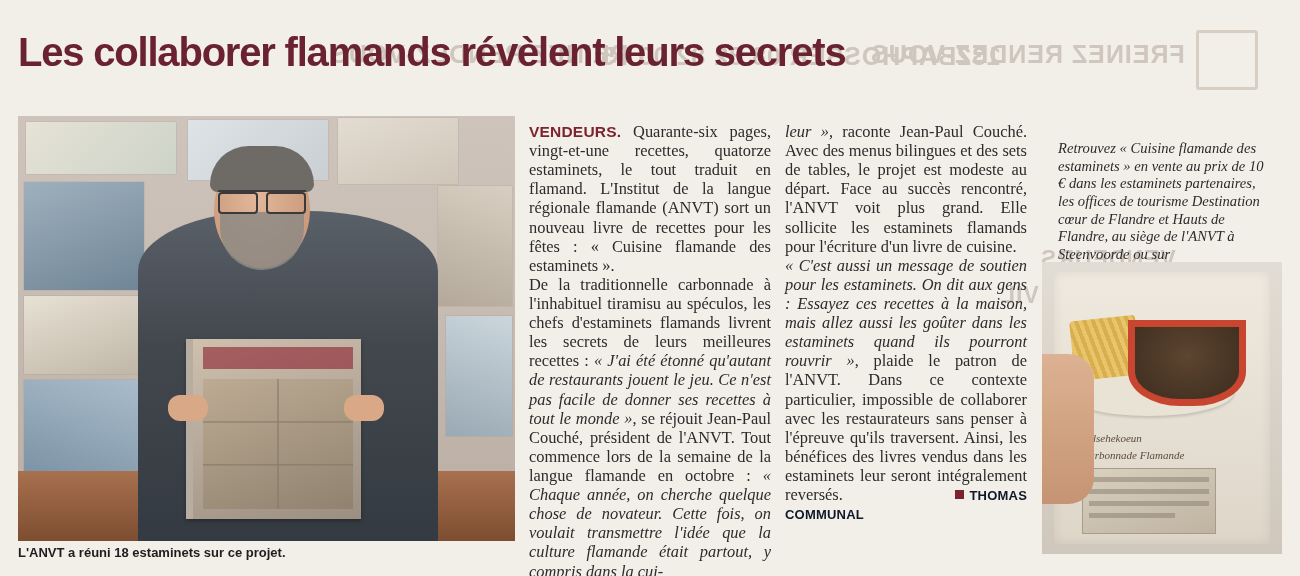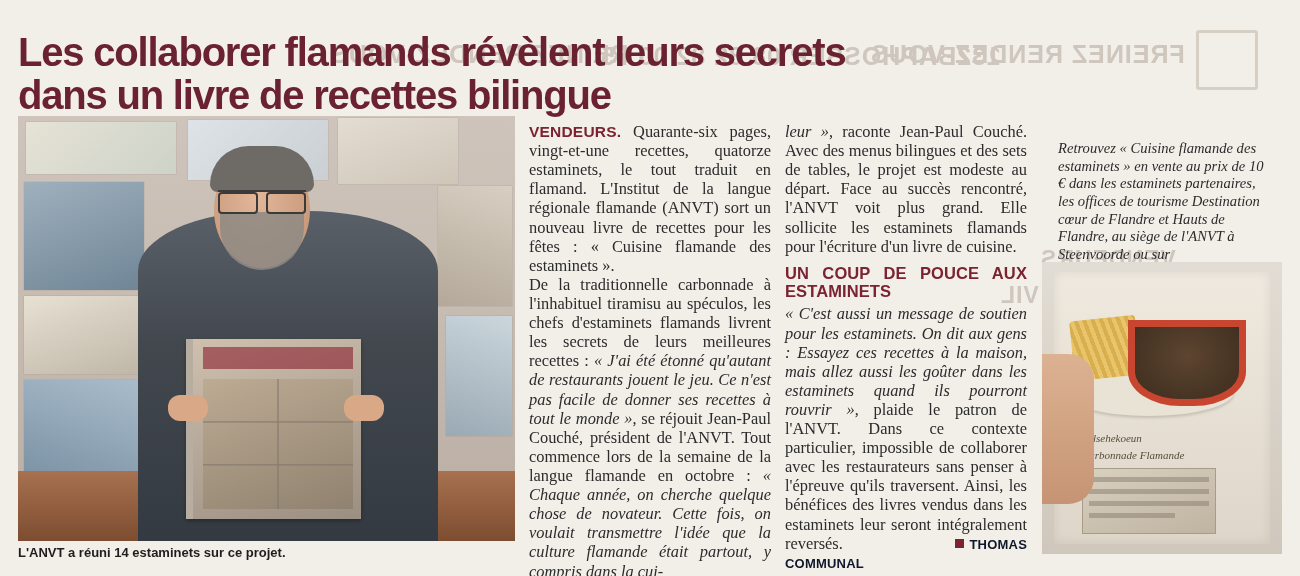--- a/index.html
+++ b/index.html
@@ -225,21 +225,20 @@
 
 <div class="bleed b1">FREINEZ RENDEZ-VOUS</div>
 <div class="bleed b2">132BAPHOSSER 08 82 82 00 75</div>
 <div class="bleed b3">FREINEZ RENDEZ-VOUS</div>
 <div class="bleed b4">VENDEURS</div>
 <div class="bleed b5">NS VIL</div>
 <div class="bleed logo"></div>
 
 <h1 class="headline">
   <span>Les collaborer flamands révèlent leurs secrets</span>
-  <span class="l2">dans un livre de recettes bilingue</span>
 </h1>
 
 <div class="photo-main">
   <div class="pm-wall"></div>
   <div class="pm-poster p1"></div>
   <div class="pm-poster p2"></div>
   <div class="pm-poster p3"></div>
   <div class="pm-poster p4"></div>
   <div class="pm-poster p5"></div>
   <div class="pm-poster p6"></div>
@@ -252,30 +251,29 @@
   <div class="pm-hair"></div>
   <div class="pm-beard"></div>
   <div class="pm-glasses"></div>
   <div class="pm-book">
     <div class="bk-title"></div>
     <div class="bk-grid"></div>
   </div>
   <div class="pm-hand left"></div>
   <div class="pm-hand right"></div>
 </div>
-<div class="photo-caption">L'ANVT a réuni 14 estaminets sur ce projet.</div>
+<div class="photo-caption">L'ANVT a réuni 18 estaminets sur ce projet.</div>
 
 <div class="col col1">
   <p><span class="dept">VENDEURS.</span> <span>Quarante-six pages, vingt-et-une recettes, quatorze estaminets, le tout traduit en flamand. L'Institut de la langue régionale flamande (ANVT) sort un nouveau livre de recettes pour les fêtes : « Cuisine flamande des estaminets ».</span></p>
   <p><span>De la traditionnelle carbonnade à l'inhabituel tiramisu au spéculos, les chefs d'estaminets flamands livrent les secrets de leurs meilleures recettes : </span><span class="ital">« J'ai été étonné qu'autant de restaurants jouent le jeu. Ce n'est pas facile de donner ses recettes à tout le monde »</span><span>, se réjouit Jean-Paul Couché, président de l'ANVT. Tout commence lors de la semaine de la langue flamande en octobre : </span><span class="ital">« Chaque année, on cherche quelque chose de novateur.</span><span class="ital"> Cette fois, on voulait transmettre l'idée que la culture flamande était partout, y compris dans la cui-</span></p>
 </div>
 
 <div class="col col2">
   <p><span class="ital">leur »</span><span>, raconte Jean-Paul Couché. Avec des menus bilingues et des sets de tables, le projet est modeste au départ. Face au succès rencontré, l'ANVT voit plus grand. Elle sollicite les estaminets flamands pour l'écriture d'un livre de cuisine.</span></p>
-  <h2 class="subhead">UN COUP DE POUCE AUX ESTAMINETS</h2>
   <p><span class="ital">« C'est aussi un message de soutien pour les estaminets. On dit aux gens :</span><span class="ital"> Essayez ces recettes à la maison, mais allez aussi les goûter dans les estaminets quand ils pourront rouvrir »</span><span>, plaide le patron de l'ANVT. Dans ce contexte particulier, impossible de collaborer avec les restaurateurs sans penser à l'épreuve qu'ils traversent. Ainsi, les bénéfices des livres vendus dans les estaminets leur seront intégralement reversés.</span>
     <span class="byline"><span class="sq"></span><span>THOMAS COMMUNAL</span></span>
   </p>
 </div>
 
 <div class="rail">
   <p>Retrouvez « Cuisine flamande des estaminets » en vente au prix de 10 € dans les estaminets partenaires, les offices de tourisme Destination cœur de Flandre et Hauts de Flandre, au siège de l'ANVT à Steenvoorde ou sur www.anvt.org/fr/</p>
 </div>
 
 <div class="photo-side">

